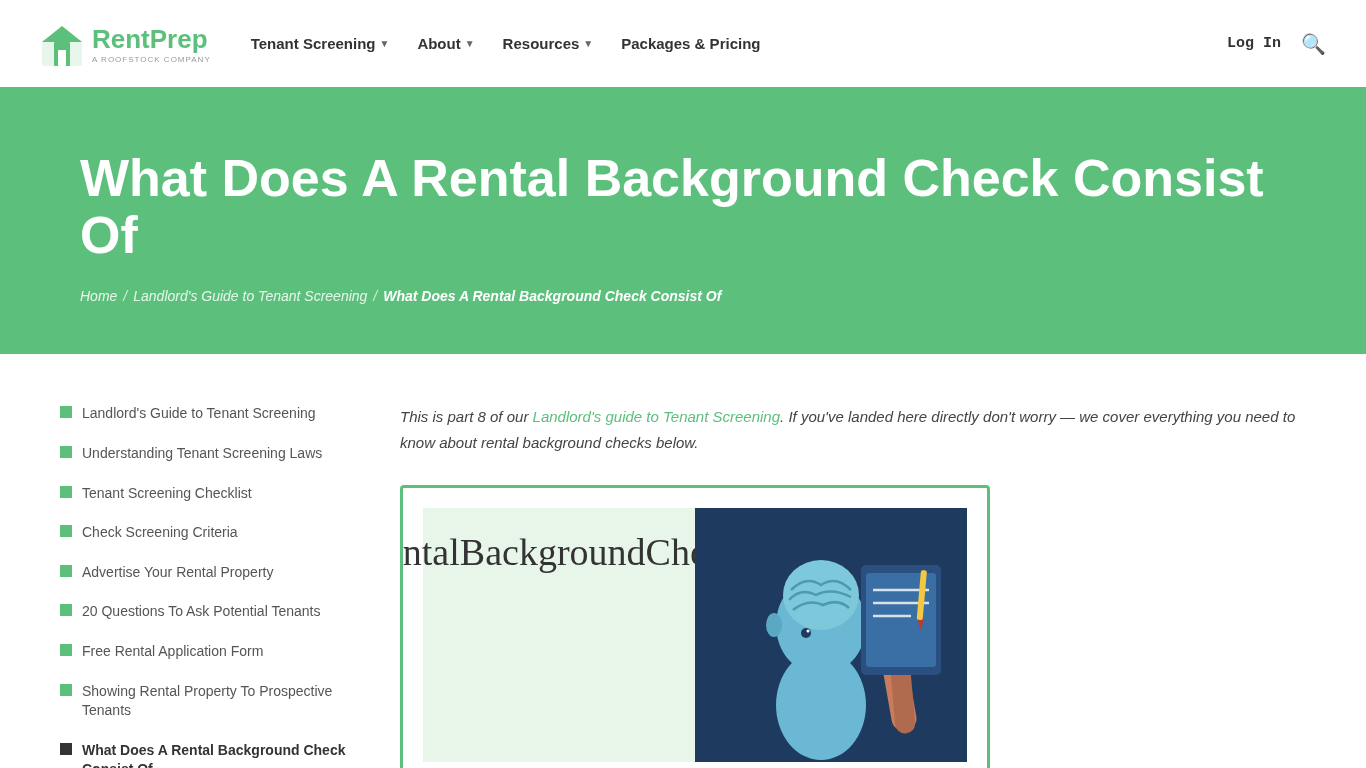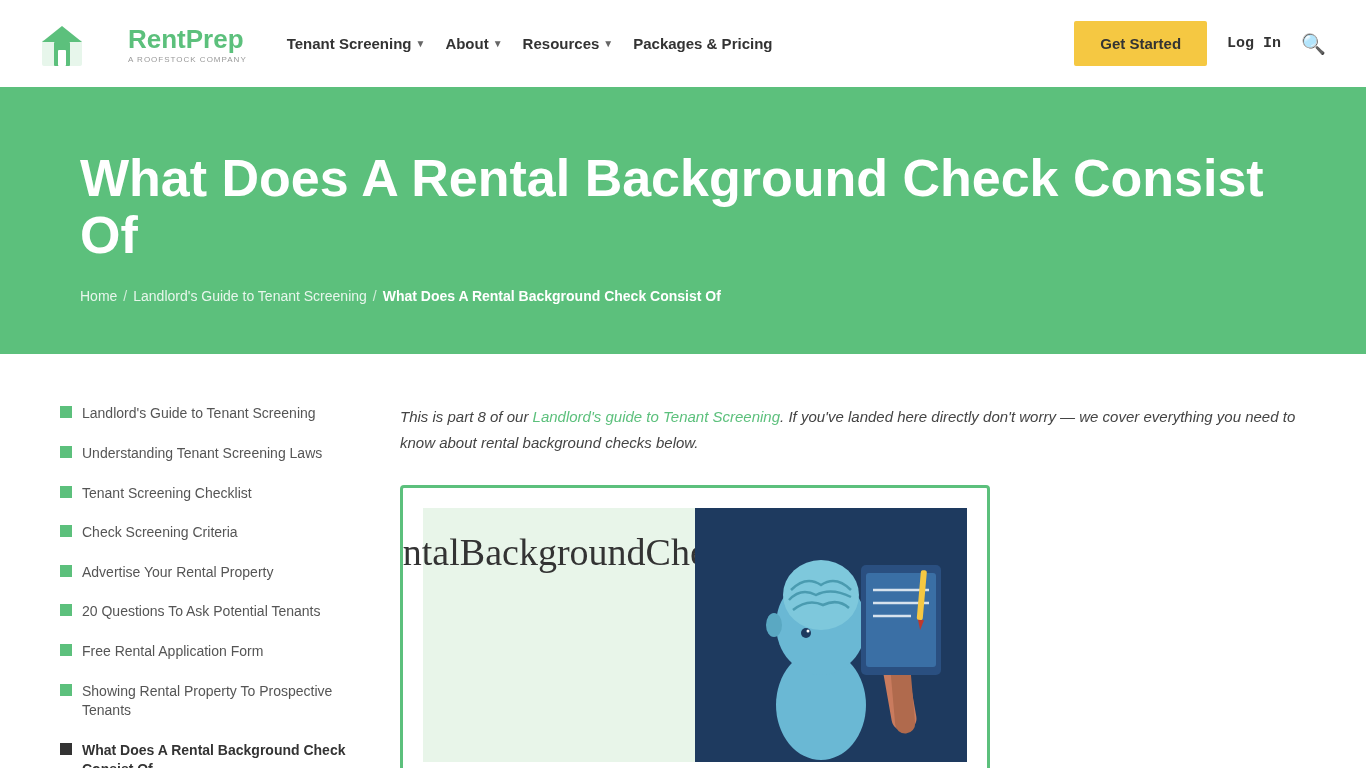--- a/index.html
+++ b/index.html
@@ -7,25 +7,25 @@
 
     
     nav {
       display: flex; align-items: center; padding: 0 40px; height: 90px;
       border-bottom: 3px solid #5cc07c; background: #fff;
       justify-content: space-between;
     }
     .nav-left { display: flex; align-items: center; gap: 30px; }
     .logo { display: flex; align-items: center; gap: 8px; }
     .logo-icon { width: 44px; height: 44px; position: relative; }
-    .logo-text { display: flex; flex-direction: column; margin-left: 36px; }
+    .logo-text { display: flex; flex-direction: column; }
     .logo-brand { font-size: 26px; font-weight: 900; color: #333; font-family: Arial, sans-serif; }
     .logo-brand span { color: #5cc07c; }
     .logo-sub { font-size: 8px; color: #999; font-family: Arial, sans-serif; letter-spacing: 1px; }
-    .nav-links { display: flex; align-items: center; }
+    .nav-links { display: flex; align-items: center; gap: 8px; }
     .nav-item {
       font-family: Arial, sans-serif; font-size: 15px; font-weight: 600;
       color: #333; cursor: pointer; padding: 8px 10px;
       display: flex; align-items: center; gap: 4px;
     }
     .chevron { font-size: 10px; color: #666; }
     .nav-right { display: flex; align-items: center; gap: 20px; }
     .btn-get-started {
       border: 2px solid #f5c842; background: #f5c842; color: #333;
       font-family: Arial, sans-serif; font-size: 15px; font-weight: 700;
@@ -38,21 +38,21 @@
     .hero {
       background: #5cc07c; padding: 60px 80px 50px 80px;
       min-height: 200px;
     }
     .hero h1 {
       font-family: Arial, sans-serif; font-size: 52px; font-weight: 900;
       color: #fff; line-height: 1.1; margin-bottom: 24px;
     }
     .breadcrumb {
       font-family: Arial, sans-serif; font-size: 14px; color: rgba(255,255,255,0.85);
-      display: flex; align-items: center; gap: 6px; flex-wrap: wrap;
+      display: flex; align-items: center; gap: 6px; flex-wrap: wrap; font-style: italic;
     }
     .breadcrumb a { color: rgba(255,255,255,0.85); text-decoration: none; }
     .breadcrumb-sep { color: rgba(255,255,255,0.7); }
     .breadcrumb-current { color: #fff; font-weight: 700; }
 
     
     .content-area {
       display: flex; gap: 0; padding: 50px 60px; max-width: 1366px;
     }
 
@@ -134,21 +134,20 @@
         <span>Resources</span>
         <span class="chevron">▼</span>
       </div>
       <div class="nav-item">
         <span>Packages &amp; Pricing</span>
       </div>
     </div>
   </div>
 
   <div class="nav-right">
-    <button class="btn-get-started">Get Started</button>
     <span class="nav-login">Log In</span>
     <span class="nav-search">🔍</span>
   </div>
 </nav>
 
 <div class="hero">
   <h1>What Does A Rental Background Check Consist Of</h1>
   <div class="breadcrumb">
     <a href="#">Home</a>
     <span class="breadcrumb-sep">/</span>

